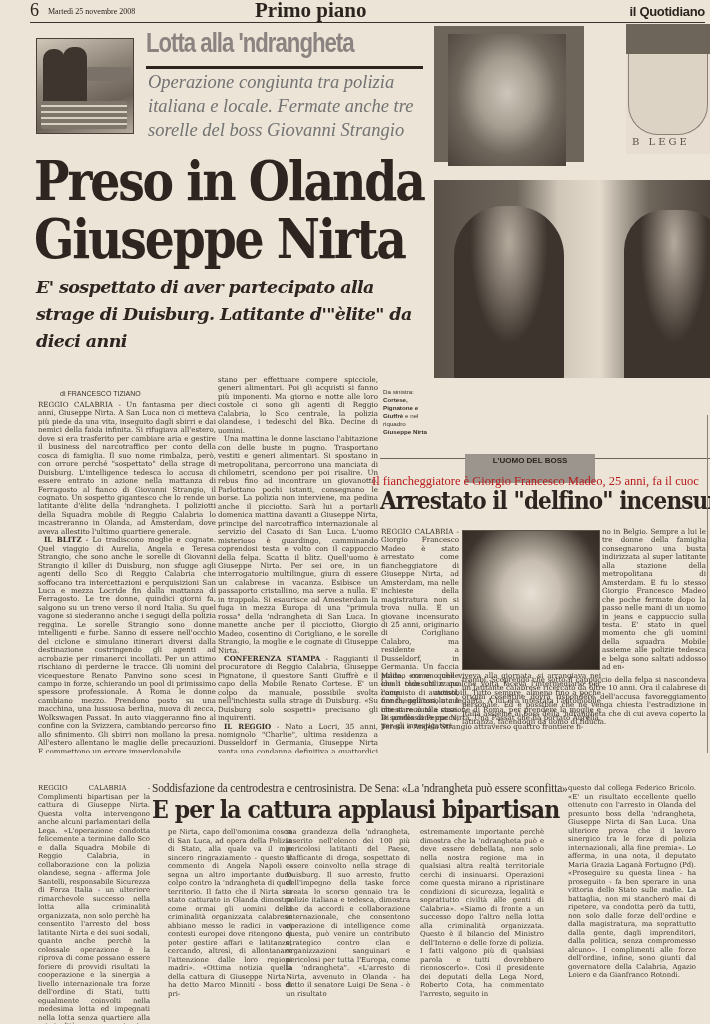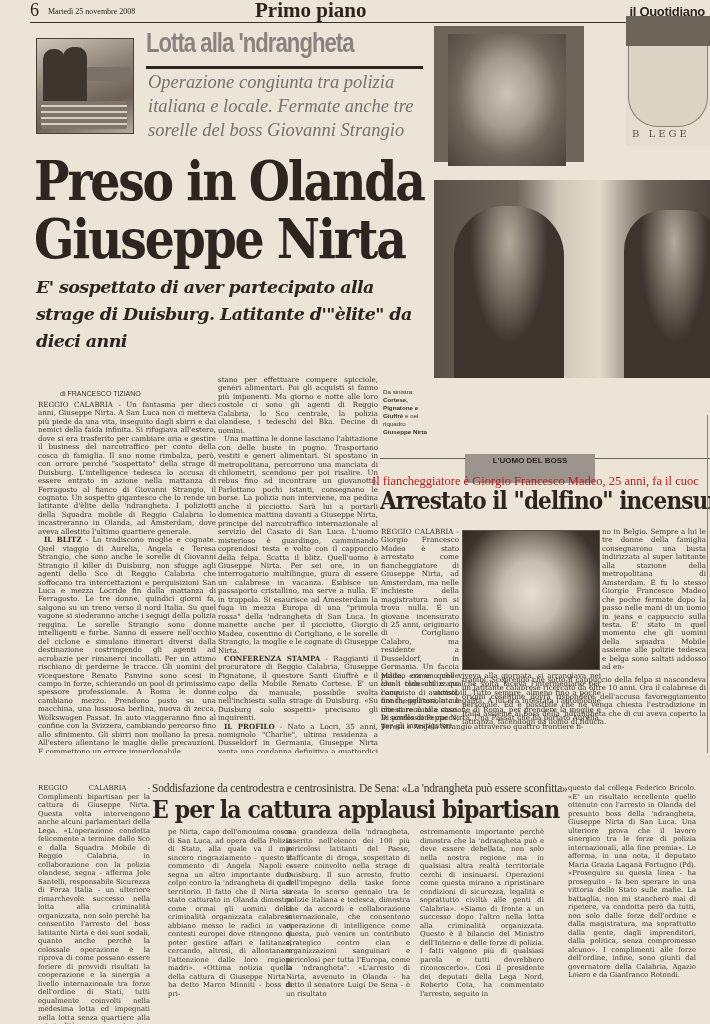--- a/index.html
+++ b/index.html
@@ -19,21 +19,21 @@
   .kicker-img .fig { position:absolute; background:#3e352e; border-radius:10px 10px 2px 2px; }
   .kicker-title { left:146px; top:28px; font-family:"Liberation Sans", sans-serif; font-weight:bold; font-size:27px; color:#8a8380; letter-spacing:-1.2px; transform:scaleX(0.82); transform-origin:left; white-space:nowrap; }
   .kicker-rule { left:146px; top:66px; width:277px; height:2.5px; background:#2b241f; }
   .kicker-sub { left:148px; top:70px; width:290px; font-style:italic; font-family:"Liberation Serif", serif; font-size:18.5px; line-height:24px; color:#737373; }
 
   .headline { left:34px; width:400px; font-family:"DejaVu Serif", serif; font-weight:bold; font-size:55px; letter-spacing:-2.5px; color:#2e2520; white-space:nowrap; transform:scaleX(0.86); transform-origin:left; }
   .deck { left:36px; top:274px; width:400px; font-family:"DejaVu Serif", serif; font-style:italic; font-weight:bold; font-size:17.5px; line-height:27px; letter-spacing:-0.6px; color:#2e2520; }
 
   .photo-top { left:434px; top:26px; width:150px; height:136px; background:#6d645a; }
   .photo-top .inner { position:absolute; left:14px; top:8px; width:118px; height:132px; background:radial-gradient(ellipse at 50% 45%,#cdc5b9 0%,#a59c90 35%,#6f665c 60%,#4b433b 100%); }
-  .crest { left:626px; top:16px; width:84px; height:130px; background:#e7ddd0; }
+  .crest { left:626px; top:24px; width:84px; height:130px; background:#e7ddd0; }
   .crest .band { position:absolute; left:0; top:0; width:84px; height:30px; background:#6d645a; }
   .crest .shield { position:absolute; left:2px; top:30px; width:78px; height:80px; border:1px solid #8a8076; border-top:none; border-radius:0 0 30px 30px; background:#ddd3c5; }
   .crest .motto { position:absolute; left:6px; top:112px; font-size:10px; letter-spacing:3px; color:#5c534a; }
   .photo-main { left:434px; top:180px; width:276px; height:198px; background:linear-gradient(90deg,#5a5149 0%,#6e655b 30%,#cfc6b8 45%,#e4dbcd 60%,#6e655b 78%,#4d453d 100%); overflow:hidden; }
   .photo-main .p1 { position:absolute; left:20px; top:26px; width:110px; height:180px; border-radius:50px 50px 10px 10px; background:radial-gradient(ellipse at 50% 20%,#b4aa9c 0%,#7c7268 25%,#3c342d 50%); }
   .photo-main .p2 { position:absolute; left:190px; top:30px; width:100px; height:180px; border-radius:40px 40px 10px 10px; background:radial-gradient(ellipse at 50% 18%,#b4aa9c 0%,#7c7268 22%,#3c342d 48%); }
 
   .caption { left:383px; top:388px; width:52px; font-family:"Liberation Sans", sans-serif; font-size:6.2px; line-height:8px; color:#3a322c; }
   .caption b { display:block; }
 
@@ -112,21 +112,21 @@
 <div class="abs byline">di FRANCESCO TIZIANO</div>
 <div class="abs col c1">
   <p class="first"><span>REGGIO CALABRIA - Un fantasma per dieci anni, Giuseppe Nirta. A San Luca non ci metteva più piede da una vita, inseguito dagli sbirri e dai nemici della faida infinita. Si rifugiava all'estero, dove si era trasferito per cambiare aria e gestire il business del narcotraffico per conto della cosca di famiglia. Il suo nome rimbalza, però, con orrore perché "sospettato" della strage di Duisburg. L'intelligence tedesca lo accusa di essere entrato in azione nella mattanza di Ferragosto al fianco di Giovanni Strangio, il cognato. Un sospetto gigantesco che lo rende un latitante d'èlite della 'ndrangheta. I poliziotti della Squadra mobile di Reggio Calabria lo incastreranno in Olanda, ad Amsterdam, dove aveva allestito l'ultimo quartiere generale.</span></p>
   <p><b>IL BLITZ</b><span> - Lo tradiscono moglie e cognate. Quel viaggio di Aurelia, Angela e Teresa Strangio, che sono anche le sorelle di Giovanni Strangio il killer di Duisburg, non sfugge agli agenti dello Sco di Reggio Calabria che soffocano tra intercettazioni e perquisizioni San Luca e mezza Locride fin dalla mattanza di Ferragosto. Le tre donne, quindici giorni fa, salgono su un treno verso il nord Italia. Su quel vagone si siederanno anche i segugi della polizia reggina. Le sorelle Strangio sono donne intelligenti e furbe. Sanno di essere nell'occhio del ciclone e simulano itinerari diversi dalla destinazione costringendo gli agenti ad acrobazie per rimanerci incollati. Per un attimo rischiano di perderne le tracce. Gli uomini del vicequestore Renato Panvino sono scesi in campo in forze, schierando un pool di primissimo spessore professionale. A Roma le donne cambiano mezzo. Prendono posto su una macchina, una lussuosa berlina, nuova di zecca, Wolkswagen Passat. In auto viaggeranno fino al confine con la Svizzera, cambiando percorso fino allo sfinimento. Gli sbirri non mollano la presa. All'estero allentano le maglie delle precauzioni. E commettono un errore imperdonabile.</span></p>
 
 </div>
 <div class="abs col c2">
   <p class="first"><span>stano per effettuare compere spicciole, generi alimentari. Poi gli acquisti si fanno più imponenti. Ma giorno e notte alle loro costole ci sono gli agenti di Reggio Calabria, lo Sco centrale, la polizia olandese, i tedeschi del Bka. Decine di uomini.</span></p>
   <p><span>Una mattina le donne lasciano l'abitazione con delle buste in pugno. Trasportano vestiti e generi alimentari. Si spostano in metropolitana, percorrono una manciata di chilometri, scendono per poi risalire. Un rebus fino ad incontrare un giovanotto. Parlottano pochi istanti, consegnano le borse. La polizia non interviene, ma pedina anche il picciotto. Sarà lui a portarli domenica mattina davanti a Giuseppe Nirta, principe del narcotraffico internazionale al servizio del Casato di San Luca. L'uomo misterioso è guardingo, camminando coprendosi testa e volto con il cappuccio della felpa. Scatta il blitz. Quell'uomo è Giuseppe Nirta. Per sei ore, in un interrogatorio multilingue, giura di essere un calabrese in vacanza. Esibisce un passaporto cristallino, ma serve a nulla. E' in trappola. Si esaurisce ad Amesterdam la fuga in mezza Europa di una "primula rossa" della 'ndrangheta di San Luca. In manette anche per il picciotto, Giorgio Madeo, cosentino di Corigliano, e le sorelle Strangio, la moglie e le cognate di Giuseppe Nirta.</span></p>
   <p><b>CONFERENZA STAMPA</b><span> - Raggianti il procuratore di Reggio Calabria, Giuseppe Pignatone, il questore Santi Giuffrè e il capo della Mobile Renato Cortese. E' un colpo da manuale, possibile svolta nell'inchiesta sulla strage di Duisburg. «Su Duisburg solo sospetti» precisano gli inquirenti.</span></p>
-  <p><b>IL PROFILO</b><span> - Nato a Locri, 35 anni, nomignolo "Charlie", ultima residenza a Dusseldorf in Germania, Giuseppe Nirta vanta una condanna definitiva a quattordici anni ed otto mesi di reclusione per narcotraffico, tra i cento ricercati più pericolosi d'Italia.</span></p>
+  <p><b>IL REGGIO</b><span> - Nato a Locri, 35 anni, nomignolo "Charlie", ultima residenza a Dusseldorf in Germania, Giuseppe Nirta vanta una condanna definitiva a quattordici anni ed otto mesi di reclusione per narcotraffico, tra i cento ricercati più pericolosi d'Italia.</span></p>
 
 </div>
 
 <div class="abs box-rule"></div>
 <div class="abs box-label">L'UOMO DEL BOSS</div>
 <div class="abs box-kicker">Il fiancheggiatore è Giorgio Francesco Madeo, 25 anni, fa il cuoc</div>
 <div class="abs box-title">Arrestato il "delfino" incensurato</div>
 <div class="abs box"></div>
 <div class="abs box-photo"></div>
 <div class="abs col bc1">REGGIO CALABRIA - Giorgio Francesco Madeo è stato arrestato come fiancheggiatore di Giuseppe Nirta, ad Amsterdam, ma nelle inchieste della magistratura non si trova nulla. E un giovane incensurato di 25 anni, originario di Corigliano Calabro, ma residente a Dusseldorf, in Germania. Un faccia pulita, come quelle che i clan utilizzano come autisti, fiancheggiatori, a cui intestare auto e case. Di professione cucco, per gli investigatori</div>

